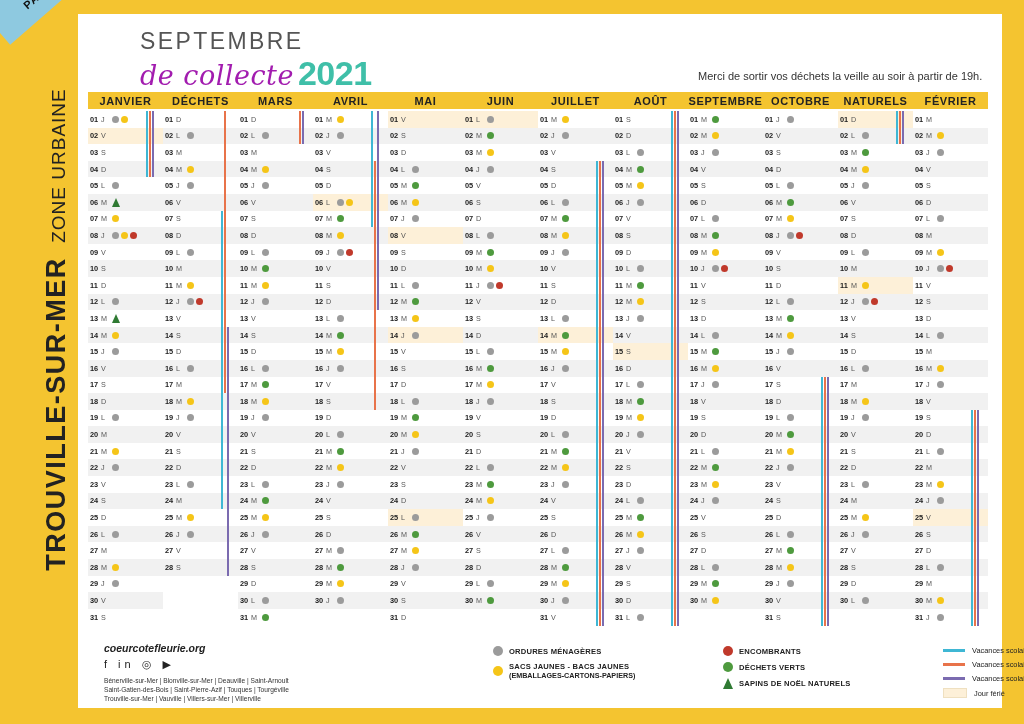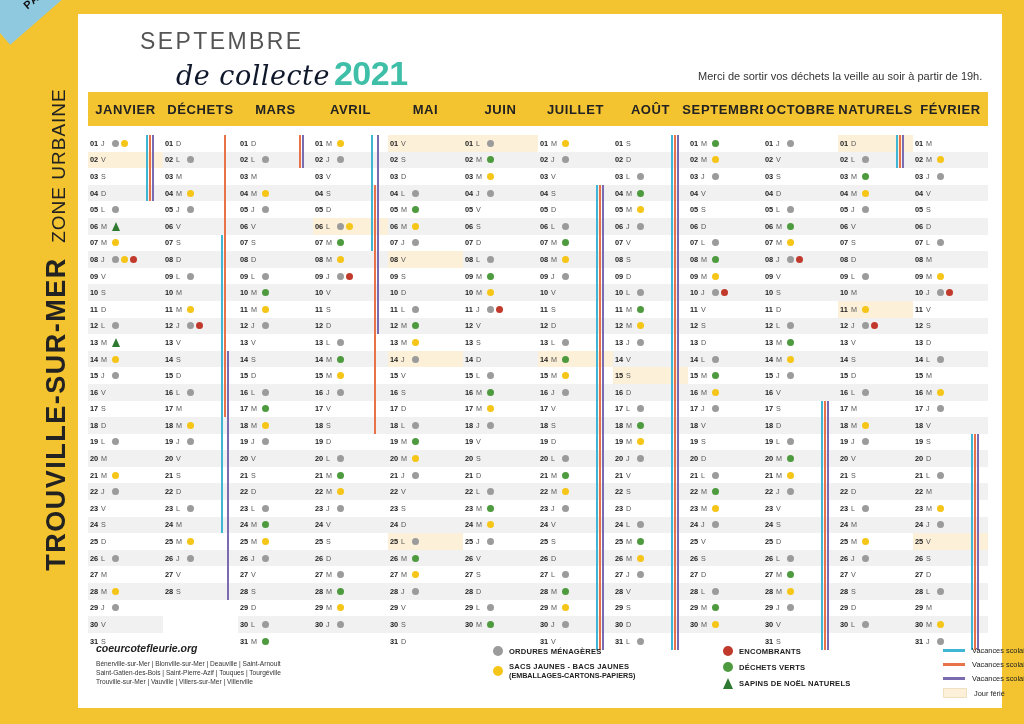--- a/index.html
+++ b/index.html
@@ -58,21 +58,21 @@
   }
   #title-block{position:absolute;left:52px;top:6px;}
   .t-line1{
     font-size:23px;letter-spacing:2.4px;color:#555;font-weight:normal;
   }
   .t-line2{
     margin-top:-1px;
   }
   .t-script{
     font-family:"DejaVu Serif",serif;
-    font-style:italic;font-size:27px;color:#0f172a;letter-spacing:0.5px;margin-left:36px;
+    font-style:italic;font-size:27px;color:#a21caf;letter-spacing:0.5px;
   }
   .t-year{
     font-size:34px;font-weight:bold;color:#3fbfa8;letter-spacing:-0.5px;
     margin-left:4px;
   }
   
   #logo{position:absolute;left:400px;top:14px;width:180px;text-align:center;}
   #logo .swoosh{
     width:38px;height:13px;margin:0 auto 1px auto;
     border-radius:50% 50% 0 0 / 100% 100% 0 0;
@@ -92,24 +92,24 @@
   #cal{
     position:absolute;left:88px;top:92px;width:900px;height:548px;
     display:flex;
   }
   .month{
     width:75px;
     margin-right:0px;
     position:relative;
   }
   .m-head{
-    height:34px;background:#f4c430;color:#222;
-    font-size:13px;font-weight:bold;letter-spacing:0.6px;
+    height:17px;background:#f4c430;color:#222;
+    font-size:11px;font-weight:bold;letter-spacing:0.6px;
     display:flex;align-items:center;justify-content:center;
-    margin-bottom:9px;
+    margin-bottom:2px;
   }
   .day{
     height:16.6px;
     display:flex;align-items:center;
     font-size:7.4px;color:#333;
     position:relative;
     padding-left:2px;
     box-sizing:border-box;
   }
   .day.alt{background:#f1f1f1;}
@@ -132,21 +132,21 @@
     position:absolute;width:2.2px;top:0;bottom:0;
   }
   .vb-a{background:#3fb7d4;}
   .vb-b{background:#e8734a;}
   .vb-c{background:#7b6bb0;}
   
   #footer{
     position:absolute;left:88px;top:642px;width:900px;height:66px;
     font-size:8px;color:#333;
   }
-  #f-left{position:absolute;left:8px;top:0;width:300px;}
+  #f-left{position:absolute;left:16px;top:0;width:300px;}
   .site{font-size:10.5px;font-weight:bold;color:#222;font-style:italic;}
   .socials{margin-top:4px;font-size:11px;letter-spacing:4px;color:#222;}
   .communes{margin-top:5px;font-size:6.6px;line-height:9px;color:#333;}
   #f-mid{position:absolute;left:405px;top:4px;width:240px;}
   #f-right{position:absolute;left:635px;top:4px;width:175px;}
   #f-right2{position:absolute;left:855px;top:4px;width:160px;}
   .leg{display:flex;align-items:center;margin-bottom:6px;font-size:7.6px;color:#222;}
   .leg .sw{margin-right:6px;display:inline-block;}
   .leg .lbl{font-weight:bold;letter-spacing:0.2px;}
   .leg .sub{font-weight:bold;font-size:7.2px;}
@@ -2493,20 +2493,21 @@
           <div class="vbar vb-a" style="top: 298.8px; height: 215.8px; bottom: auto; left: 58px;"></div>
           <div class="vbar vb-b" style="top: 298.8px; height: 215.8px; bottom: auto; left: 61px;"></div>
           <div class="vbar vb-c" style="top: 298.8px; height: 215.8px; bottom: auto; left: 64px;"></div>
         </div>
       </div>
     </div>
 
   <div id="footer">
     <div id="f-left">
       <div class="site">coeurcotefleurie.org</div>
+      <div class="socials">f in ◎ ▶</div>
       <div class="communes">
           <div>Bénerville-sur-Mer | Blonville-sur-Mer | Deauville | Saint-Arnoult</div>
           <div>Saint-Gatien-des-Bois | Saint-Pierre-Azif | Touques | Tourgéville</div>
           <div>Trouville-sur-Mer | Vauville | Villers-sur-Mer | Villerville</div>
         </div>
     </div>
     <div id="f-mid">
         <div class="leg">
           <span class="sw" style="width: 10px; height: 10px; border-radius: 50%; background: rgb(155, 155, 155);"></span>
           <span><span class="lbl">ORDURES MÉNAGÈRES</span></span>

